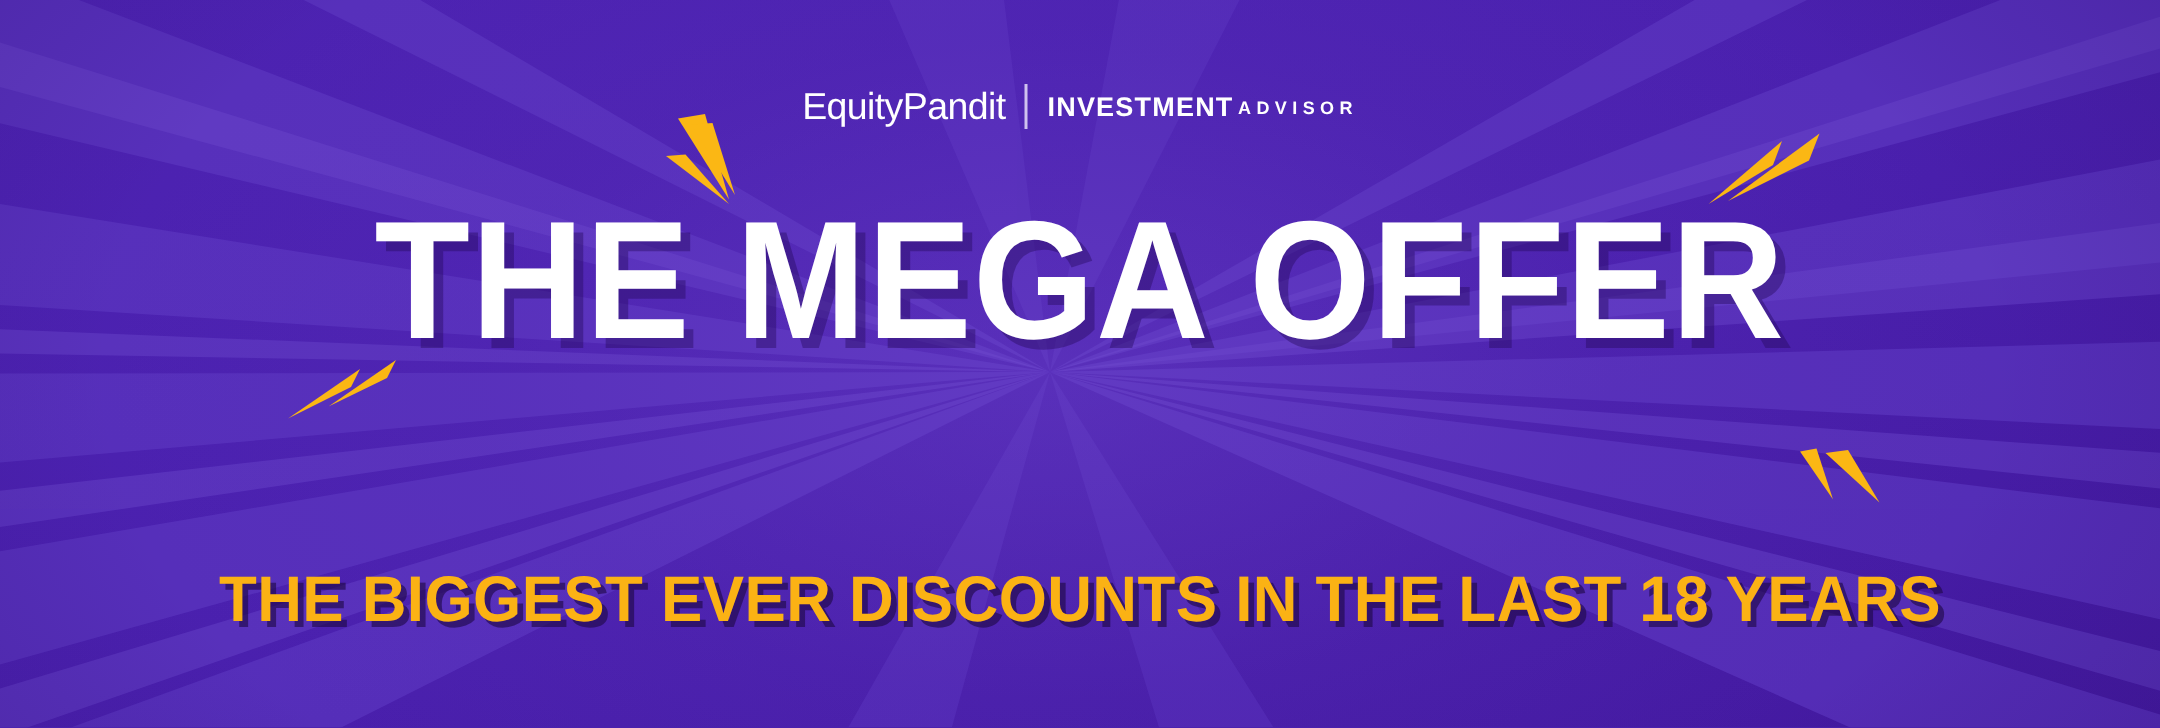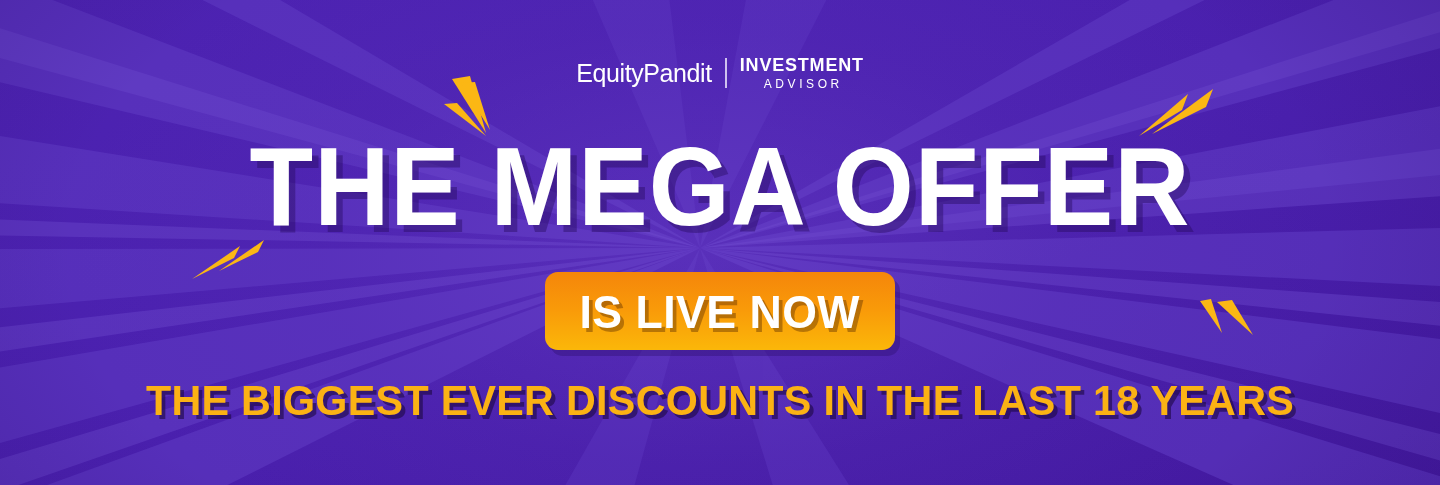--- a/index.html
+++ b/index.html
@@ -57,35 +57,35 @@
     white-space:nowrap;
   }
   .logo-divider {
     width:2px;
     height:30px;
     background:#cfc2ef;
     flex:0 0 auto;
   }
   .logo-sub {
     display:flex;
-    flex-direction:column;
-    align-items:center;
+    flex-direction:row;
+    align-items:flex-start;
     line-height:1;
   }
   .logo-sub-top {
     color:#ffffff;
     font-size:18px;
     font-weight:700;
     letter-spacing:0.8px;
     white-space:nowrap;
   }
   .logo-sub-bot {
     color:#ffffff;
     font-size:12px;
-    font-weight:400;
+    font-weight:700;
     letter-spacing:3.6px;
     margin-top:4px;
     padding-left:3px;
     white-space:nowrap;
   }
 
   
   .headline {
     position:absolute;
     left:0; right:0;
@@ -233,21 +233,16 @@
     <span class="logo-word">EquityPandit</span>
     <span class="logo-divider"></span>
     <span class="logo-sub">
       <span class="logo-sub-top">INVESTMENT</span>
       <span class="logo-sub-bot">ADVISOR</span>
     </span>
   </div>
 
   <div class="headline">THE MEGA OFFER</div>
 
-  <div class="badge-wrap">
-    <div class="badge">
-      <span class="badge-text">IS LIVE NOW</span>
-    </div>
-  </div>
 
   <div class="subtitle">THE BIGGEST EVER DISCOUNTS IN THE LAST 18 YEARS</div>
 
 </div>
 
 </body></html>

